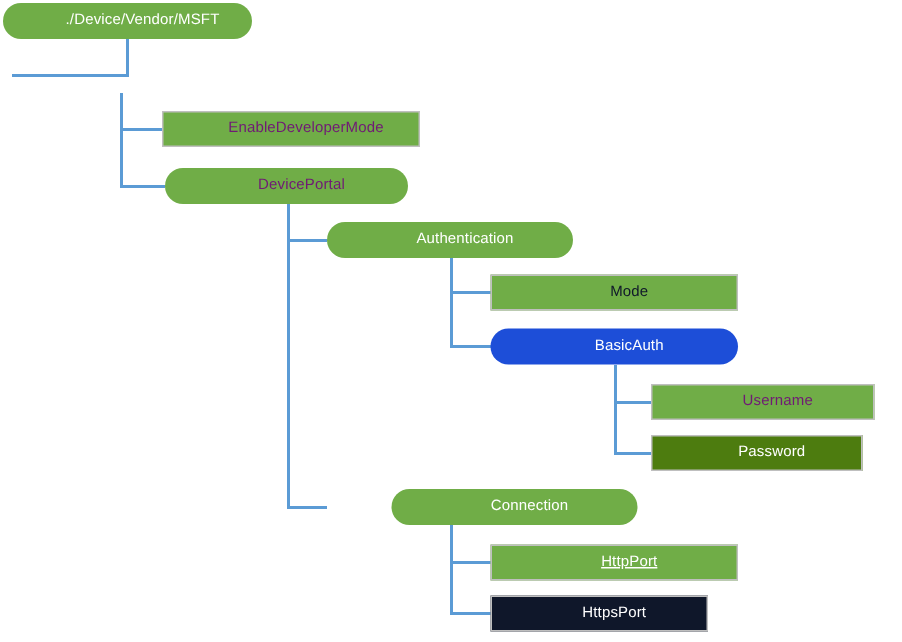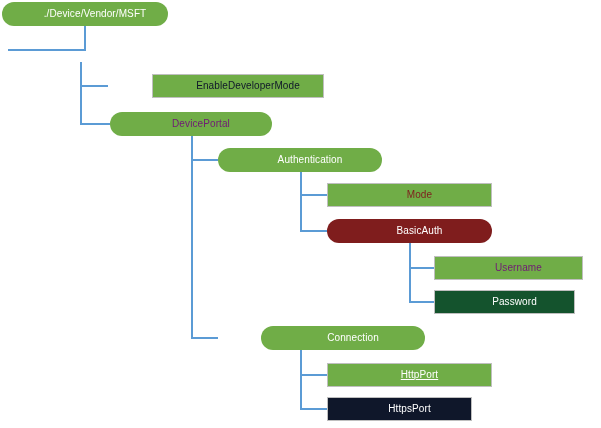--- a/index.html
+++ b/index.html
@@ -91,24 +91,24 @@
       </g>
       <g>
         <path d="M 301 350 L 301 375 L 327 375" fill="none" stroke="#5B9BD5" stroke-width="2" shape-rendering="crispEdges"></path>
       </g>
       <g>
         <path d="M 301 350 L 301 409 L 327 409" fill="none" stroke="#5B9BD5" stroke-width="2" shape-rendering="crispEdges"></path>
       </g>
     </svg>
   <div id="node-layer">
       <div class="node pill" style="left: 2px; top: 2px; width: 166px; background: rgb(112, 173, 71); color: rgb(255, 255, 255);">./Device/Vendor/MSFT</div>
-      <div class="node rect" style="left: 108px; top: 74px; width: 172px; background: rgb(112, 173, 71); color: #0f172a; border-color: rgb(191, 191, 191); margin-left: 44px;">EnableDeveloperMode</div>
+      <div class="node rect" style="left: 108px; top: 74px; width: 172px; background: rgb(112, 173, 71); color: #701a75; border-color: rgb(191, 191, 191);">EnableDeveloperMode</div>
       <div class="node pill" style="left: 110px; top: 112px; width: 162px; background: rgb(112, 173, 71); color: #701a75;">DevicePortal</div>
       <div class="node pill" style="left: 218px; top: 148px; width: 164px; background: rgb(112, 173, 71); color: rgb(255, 255, 255);">Authentication</div>
-      <div class="node rect" style="left: 327px; top: 183px; width: 165px; background: rgb(112, 173, 71); color: #7f1d1d; border-color: rgb(191, 191, 191);">Mode</div>
-      <div class="node pill" style="left: 327px; top: 219px; width: 165px; background: #7f1d1d; color: rgb(255, 255, 255);">BasicAuth</div>
+      <div class="node rect" style="left: 327px; top: 183px; width: 165px; background: rgb(112, 173, 71); color: #0f172a; border-color: rgb(191, 191, 191);">Mode</div>
+      <div class="node pill" style="left: 327px; top: 219px; width: 165px; background: #1d4ed8; color: rgb(255, 255, 255);">BasicAuth</div>
       <div class="node rect" style="left: 434px; top: 256px; width: 149px; background: rgb(112, 173, 71); color: #701a75; border-color: rgb(191, 191, 191);">Username</div>
-      <div class="node rect" style="left: 434px; top: 290px; width: 141px; background: #14532d; color: rgb(255, 255, 255); border-color: rgb(191, 191, 191);">Password</div>
+      <div class="node rect" style="left: 434px; top: 290px; width: 141px; background: #4d7c0f; color: rgb(255, 255, 255); border-color: rgb(191, 191, 191);">Password</div>
       <div class="node pill" style="left: 218px; top: 326px; width: 164px; background: rgb(112, 173, 71); color: rgb(255, 255, 255); margin-left: 43px;">Connection</div>
       <div class="node rect" style="left: 327px; top: 363px; width: 165px; background: rgb(112, 173, 71); color: rgb(255, 255, 255); border-color: rgb(191, 191, 191); text-decoration: underline;">HttpPort</div>
       <div class="node rect" style="left: 327px; top: 397px; width: 145px; background: #0f172a; color: rgb(255, 255, 255); border-color: rgb(191, 191, 191);">HttpsPort</div>
     </div>
 </div>
 
 </body></html>

